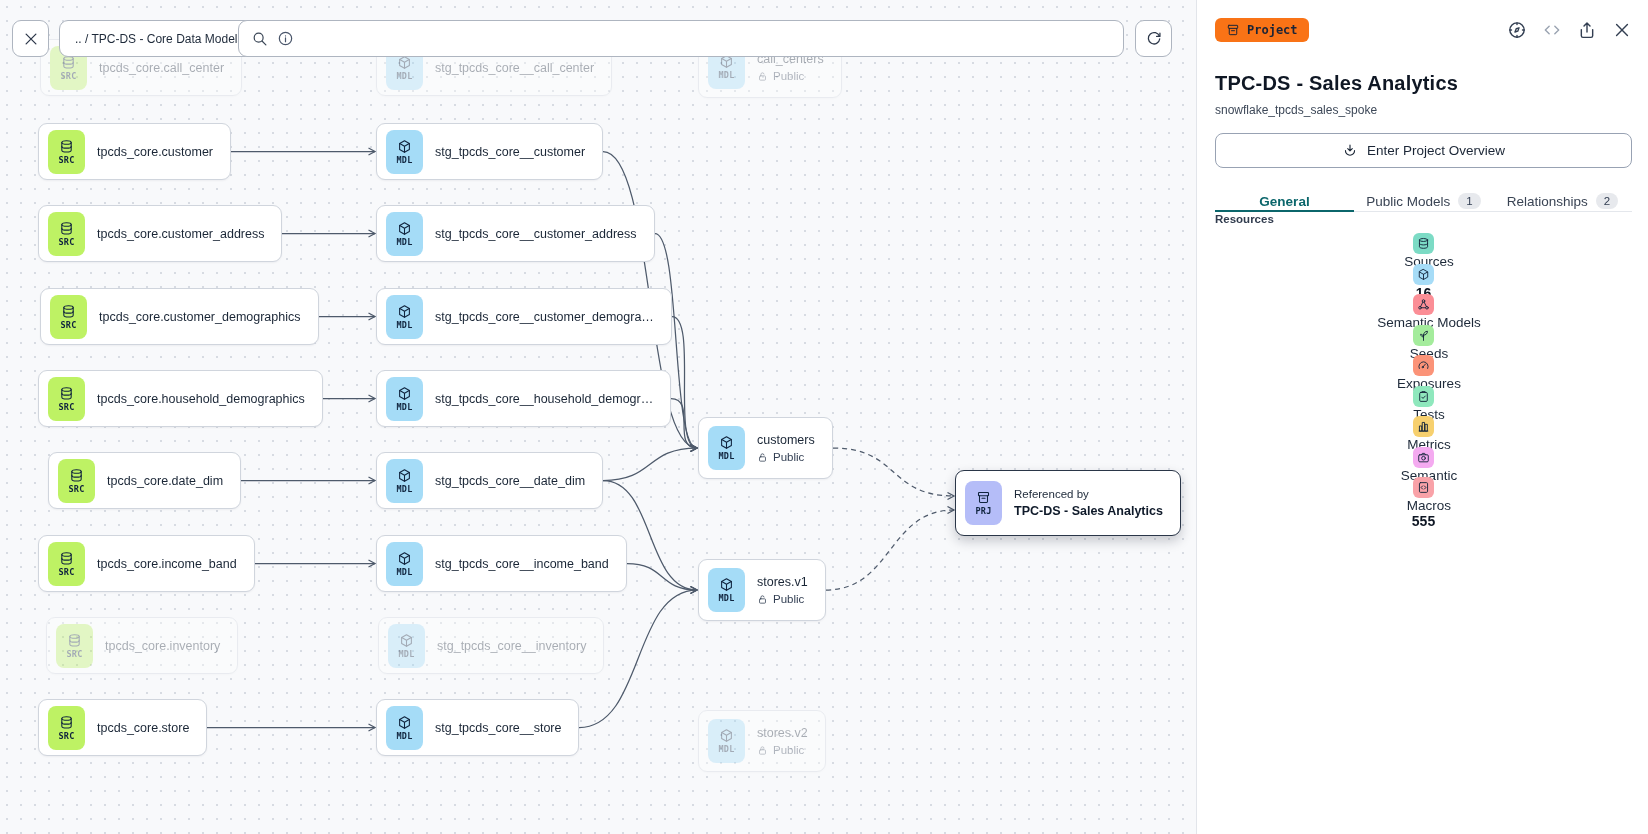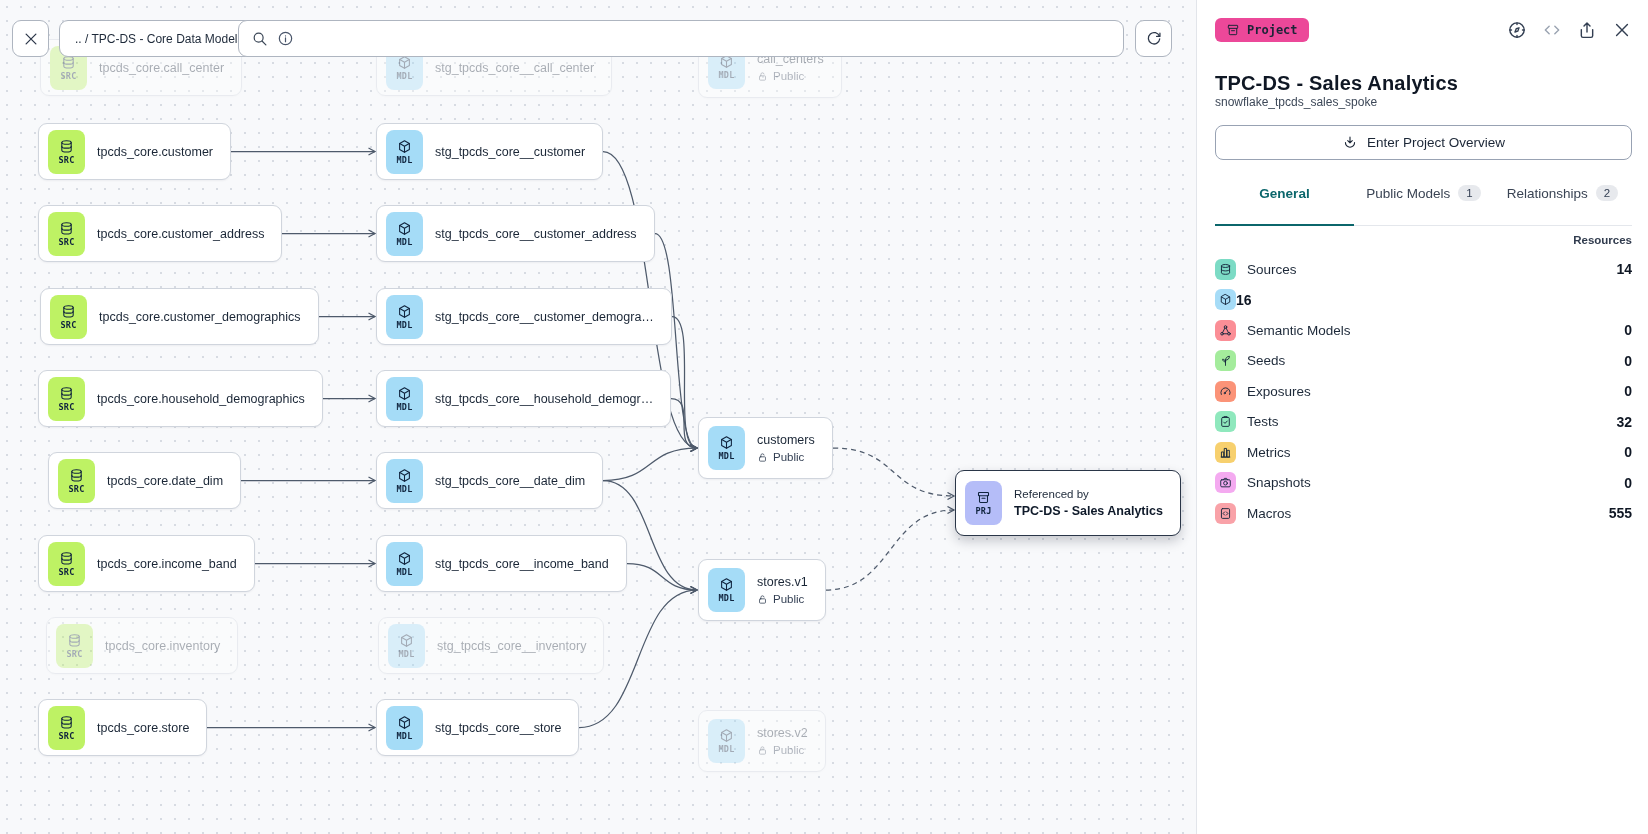--- a/index.html
+++ b/index.html
@@ -43,40 +43,40 @@
   #searchBar .icn{width:17px;height:17px;color:#3b4757;flex:0 0 auto;}
   #searchBar input{flex:1;border:none;outline:none;font-size:13px;color:#1d2939;background:transparent;
     font-family:"Liberation Sans",sans-serif;}
   #searchBar input::placeholder{color:#66707f;}
   #refreshBtn{left:1135px;top:20px;width:37px;height:37px;}
 
   
   .panel{position:relative;width:452px;height:834px;background:#fff;border-left:1px solid #e2e5ea;
     box-sizing:border-box;padding:18px 16px 0 18px;}
   .phead{display:flex;align-items:center;justify-content:space-between;}
-  .pbadge{display:inline-flex;align-items:center;gap:7px;background:#ec4899;border-radius:6px;
+  .pbadge{display:inline-flex;align-items:center;gap:7px;background:#f97316;border-radius:6px;
     padding:5px 11px;font-family:"DejaVu Sans Mono",monospace;font-size:12px;font-weight:bold;color:#1b2437;}
   .pbadge .icn{width:14px;height:14px;}
   .hicons{display:flex;align-items:center;gap:15px;color:#333f52;}
   .hicons .icn{width:20px;height:20px;cursor:pointer;}
   .hicons .muted{color:#9aa3b1;}
   .ptitle{margin-top:30px;font-size:20px;font-weight:bold;color:#0f1724;letter-spacing:.2px;}
-  .psubtitle{margin-top:0;font-size:12px;color:#3d4858;}
+  .psubtitle{margin-top:8px;font-size:12px;color:#3d4858;}
   .overviewBtn{margin-top:16px;width:100%;height:35px;border:1px solid #98a2b3;border-radius:8px;background:#fff;
     display:flex;align-items:center;justify-content:center;gap:9px;font-size:13.5px;color:#1b2636;cursor:pointer;
     font-family:"Liberation Sans",sans-serif;}
   .overviewBtn .icn{width:16px;height:16px;}
   .tabs{margin-top:25px;display:flex;border-bottom:1px solid #e4e7ec;}
-  .tab{flex:1;display:flex;align-items:center;justify-content:center;gap:8px;padding-bottom:23px;
+  .tab{flex:1;display:flex;align-items:center;justify-content:center;gap:8px;padding-bottom:1px;
     font-size:13.5px;color:#3a4454;cursor:pointer;border-bottom:2.5px solid transparent;margin-bottom:-1px;}
   .tab.active{color:#0b666b;font-weight:bold;border-bottom-color:#0b666b;}
   .tab .pill{background:#e7e9ed;border-radius:10px;padding:2px 8px;font-size:11.5px;color:#344054;font-weight:normal;}
-  .resHeader{margin-top:8px;font-size:11.5px;font-weight:bold;color:#313c4e;text-align:right;}
+  .resHeader{margin-top:1px;font-size:11.5px;font-weight:bold;color:#313c4e;}
   .resList{margin-top:8px;}
-  .resRow{display:flex;align-items:center;height:30.5px;cursor:pointer;}
+  .resRow{display:flex;align-items:center;height:30.5px;cursor:pointer;flex-direction:column;}
   .resIcon{width:21px;height:21px;border-radius:6px;display:flex;align-items:center;justify-content:center;
     color:#15263c;flex:0 0 auto;}
   .resIcon .icn{width:13px;height:13px;}
   .resLabel{flex:1;margin-left:11px;font-size:13.5px;color:#1d2939;}
   .resCount{font-size:14px;font-weight:bold;color:#0f1724;}
   .icn{display:inline-flex;}
   .icn svg{width:100%;height:100%;display:block;}
 </style>
 </head>
 <body>
@@ -629,21 +629,21 @@
         <div class="resRow">
           <span class="resIcon" style="background:#f4aaf0">
             <span class="icn">
               <svg viewBox="0 0 24 24" fill="none" stroke="currentColor" stroke-width="1.7" stroke-linecap="round" stroke-linejoin="round">
                 <rect x="3.2" y="7" width="17.6" height="13" rx="2"></rect>
                 <path d="M8.3 7l1.6-2.6h4.2L15.7 7"></path>
                 <circle cx="12" cy="13.3" r="3.4"></circle>
               </svg>
             </span>
           </span>
-          <span class="resLabel">Snapshots</span>
+          <span class="resLabel">Semantic</span>
           <span class="resCount">0</span>
         </div>
         <div class="resRow">
           <span class="resIcon" style="background:#f9a2a8">
             <span class="icn">
               <svg viewBox="0 0 24 24" fill="none" stroke="currentColor" stroke-width="1.7" stroke-linecap="round" stroke-linejoin="round">
                 <rect x="4.5" y="3" width="15" height="18" rx="2"></rect>
                 <path d="M10.2 9.2L7.6 12l2.6 2.8M13.8 9.2l2.6 2.8-2.6 2.8"></path>
               </svg>
             </span>

